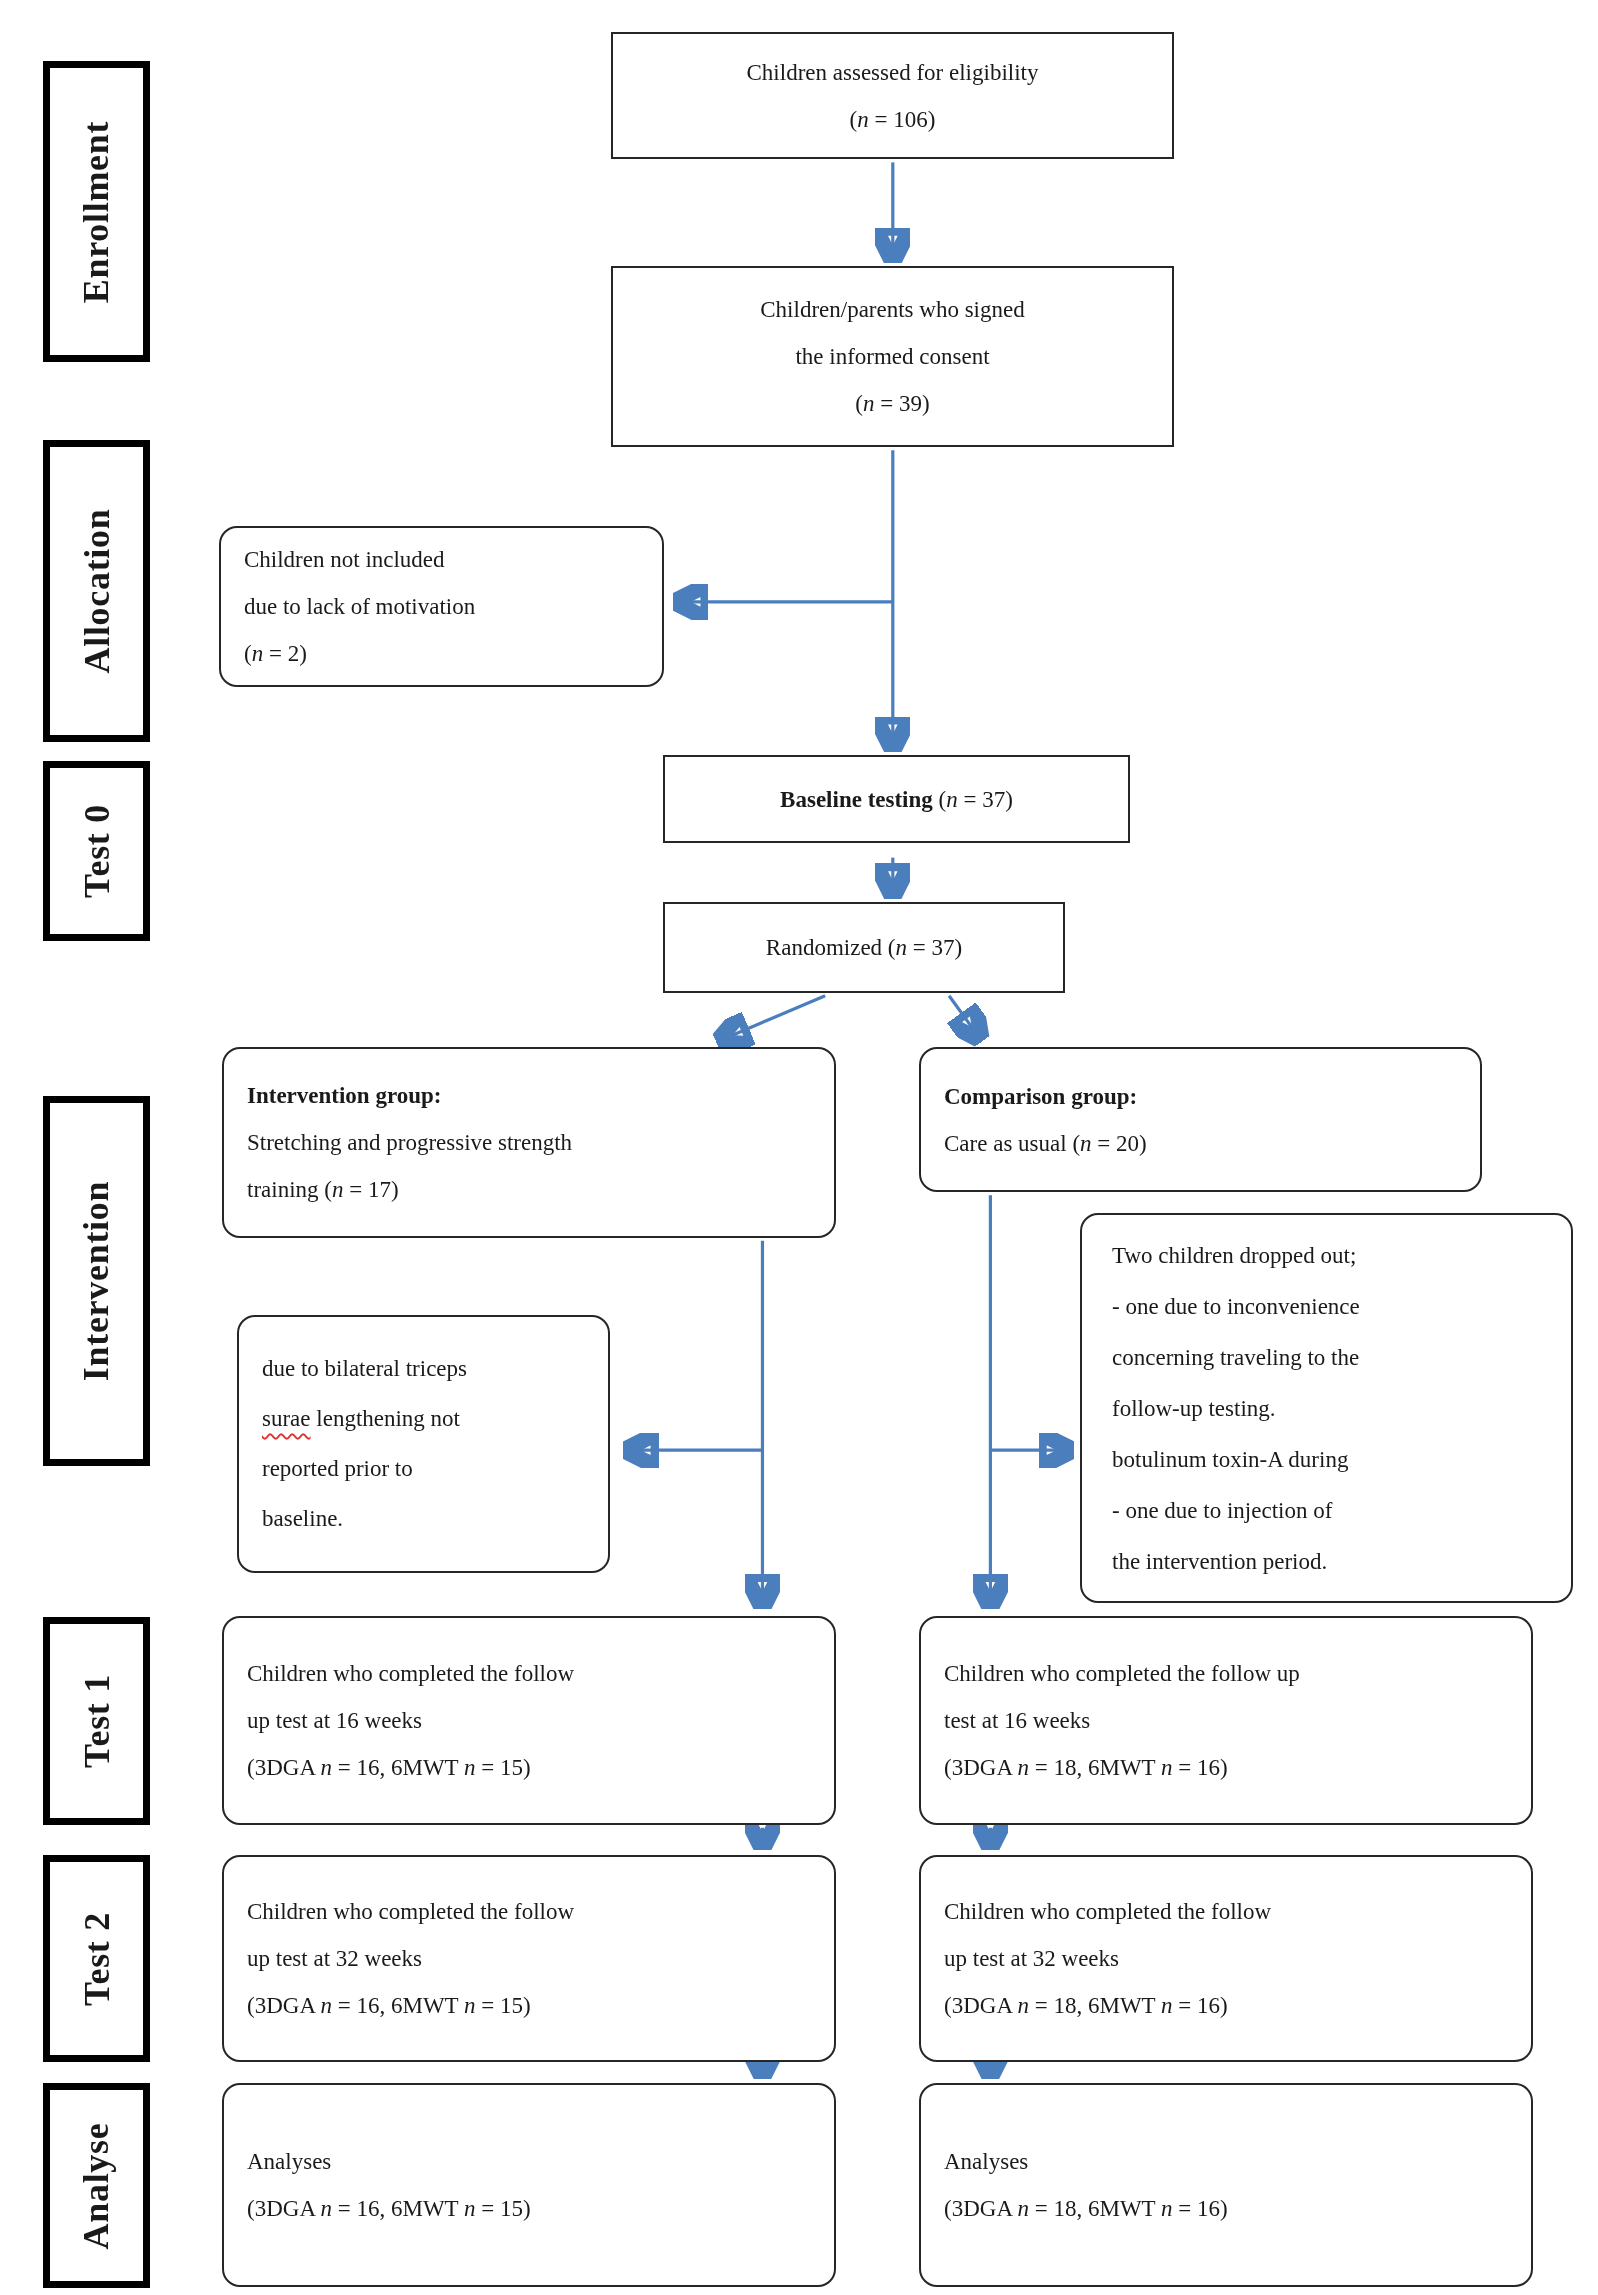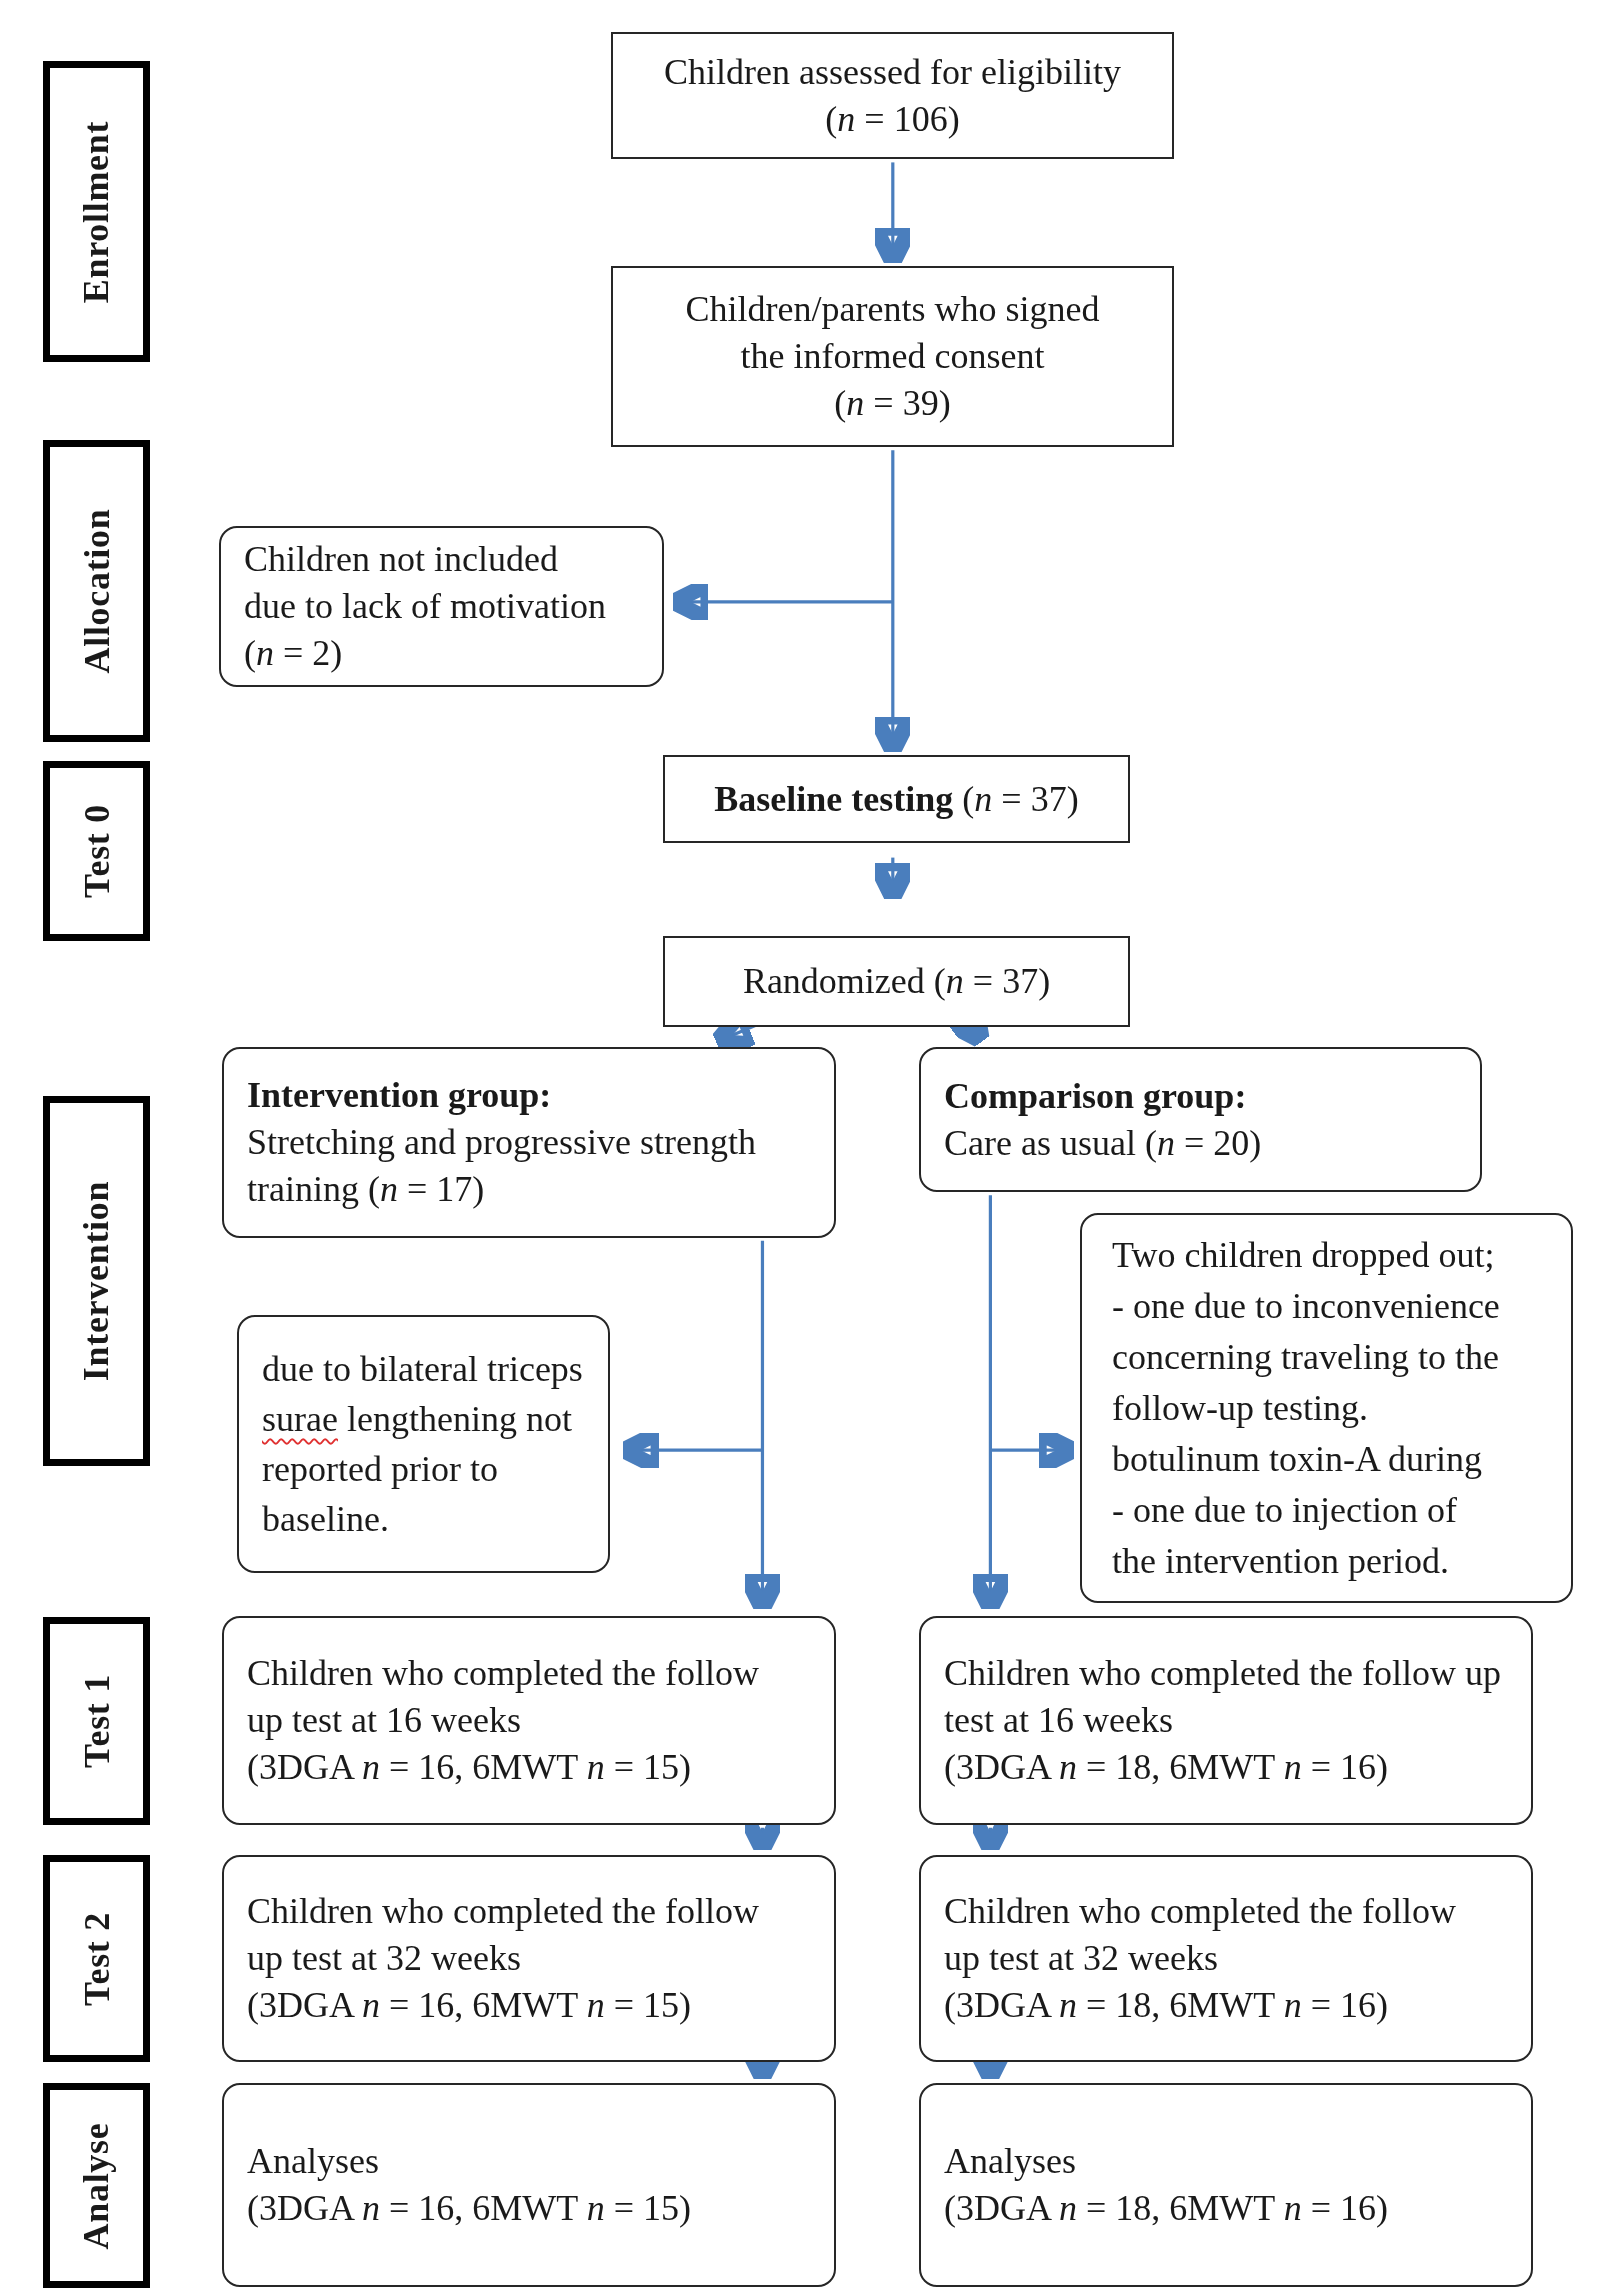--- a/index.html
+++ b/index.html
@@ -32,21 +32,21 @@
     font-size:36px;
     letter-spacing:0.7px;
   }
   
   .bx{
     position:absolute;
     border:2.8px solid var(--boxborder);
     background:#ffffff;
     box-sizing:border-box;
     display:flex;flex-direction:column;justify-content:center;
-    font-size:36px;
+    font-size:23px;
     line-height:47px;
   }
   .bx.center{text-align:center;}
   .bx.left{text-align:left;padding-left:23px;padding-right:7.1px;border-radius:18px;}
   .bx .ln{white-space:nowrap;}
   .bld{font-weight:bold;}
   .ita{font-style:italic;}
   .wavy{
     text-decoration:underline;
     text-decoration-style:wavy;
@@ -123,21 +123,21 @@
   <div class="bx left" style="left:219px;top:526px;width:445px;height:161px;">
       <div class="ln"><span>Children not included</span></div>
       <div class="ln"><span>due to lack of motivation</span></div>
       <div class="ln"><span>(</span><span class="ita">n</span><span> = 2)</span></div>
     </div>
 
   <div class="bx center" style="left:663px;top:755px;width:467px;height:88px;">
       <div class="ln"><span class="bld">Baseline testing </span><span>(</span><span class="ita">n</span><span> = 37)</span></div>
     </div>
 
-  <div class="bx center" style="left:663px;top:936px;width:467px;height:91px;">
+  <div class="bx center" style="left:663px;top:902px;width:402px;height:91px;">
       <div class="ln"><span>Randomized  (</span><span class="ita">n</span><span> = 37)</span></div>
     </div>
 
   <div class="bx left" style="left:222px;top:1047px;width:614px;height:191px;">
       <div class="ln"><span class="bld">Intervention group:</span></div>
       <div class="ln"><span>Stretching and progressive strength</span></div>
       <div class="ln"><span>training (</span><span class="ita">n</span><span> = 17)</span></div>
     </div>
 
   <div class="bx left" style="left:919px;top:1047px;width:563px;height:145px;">

